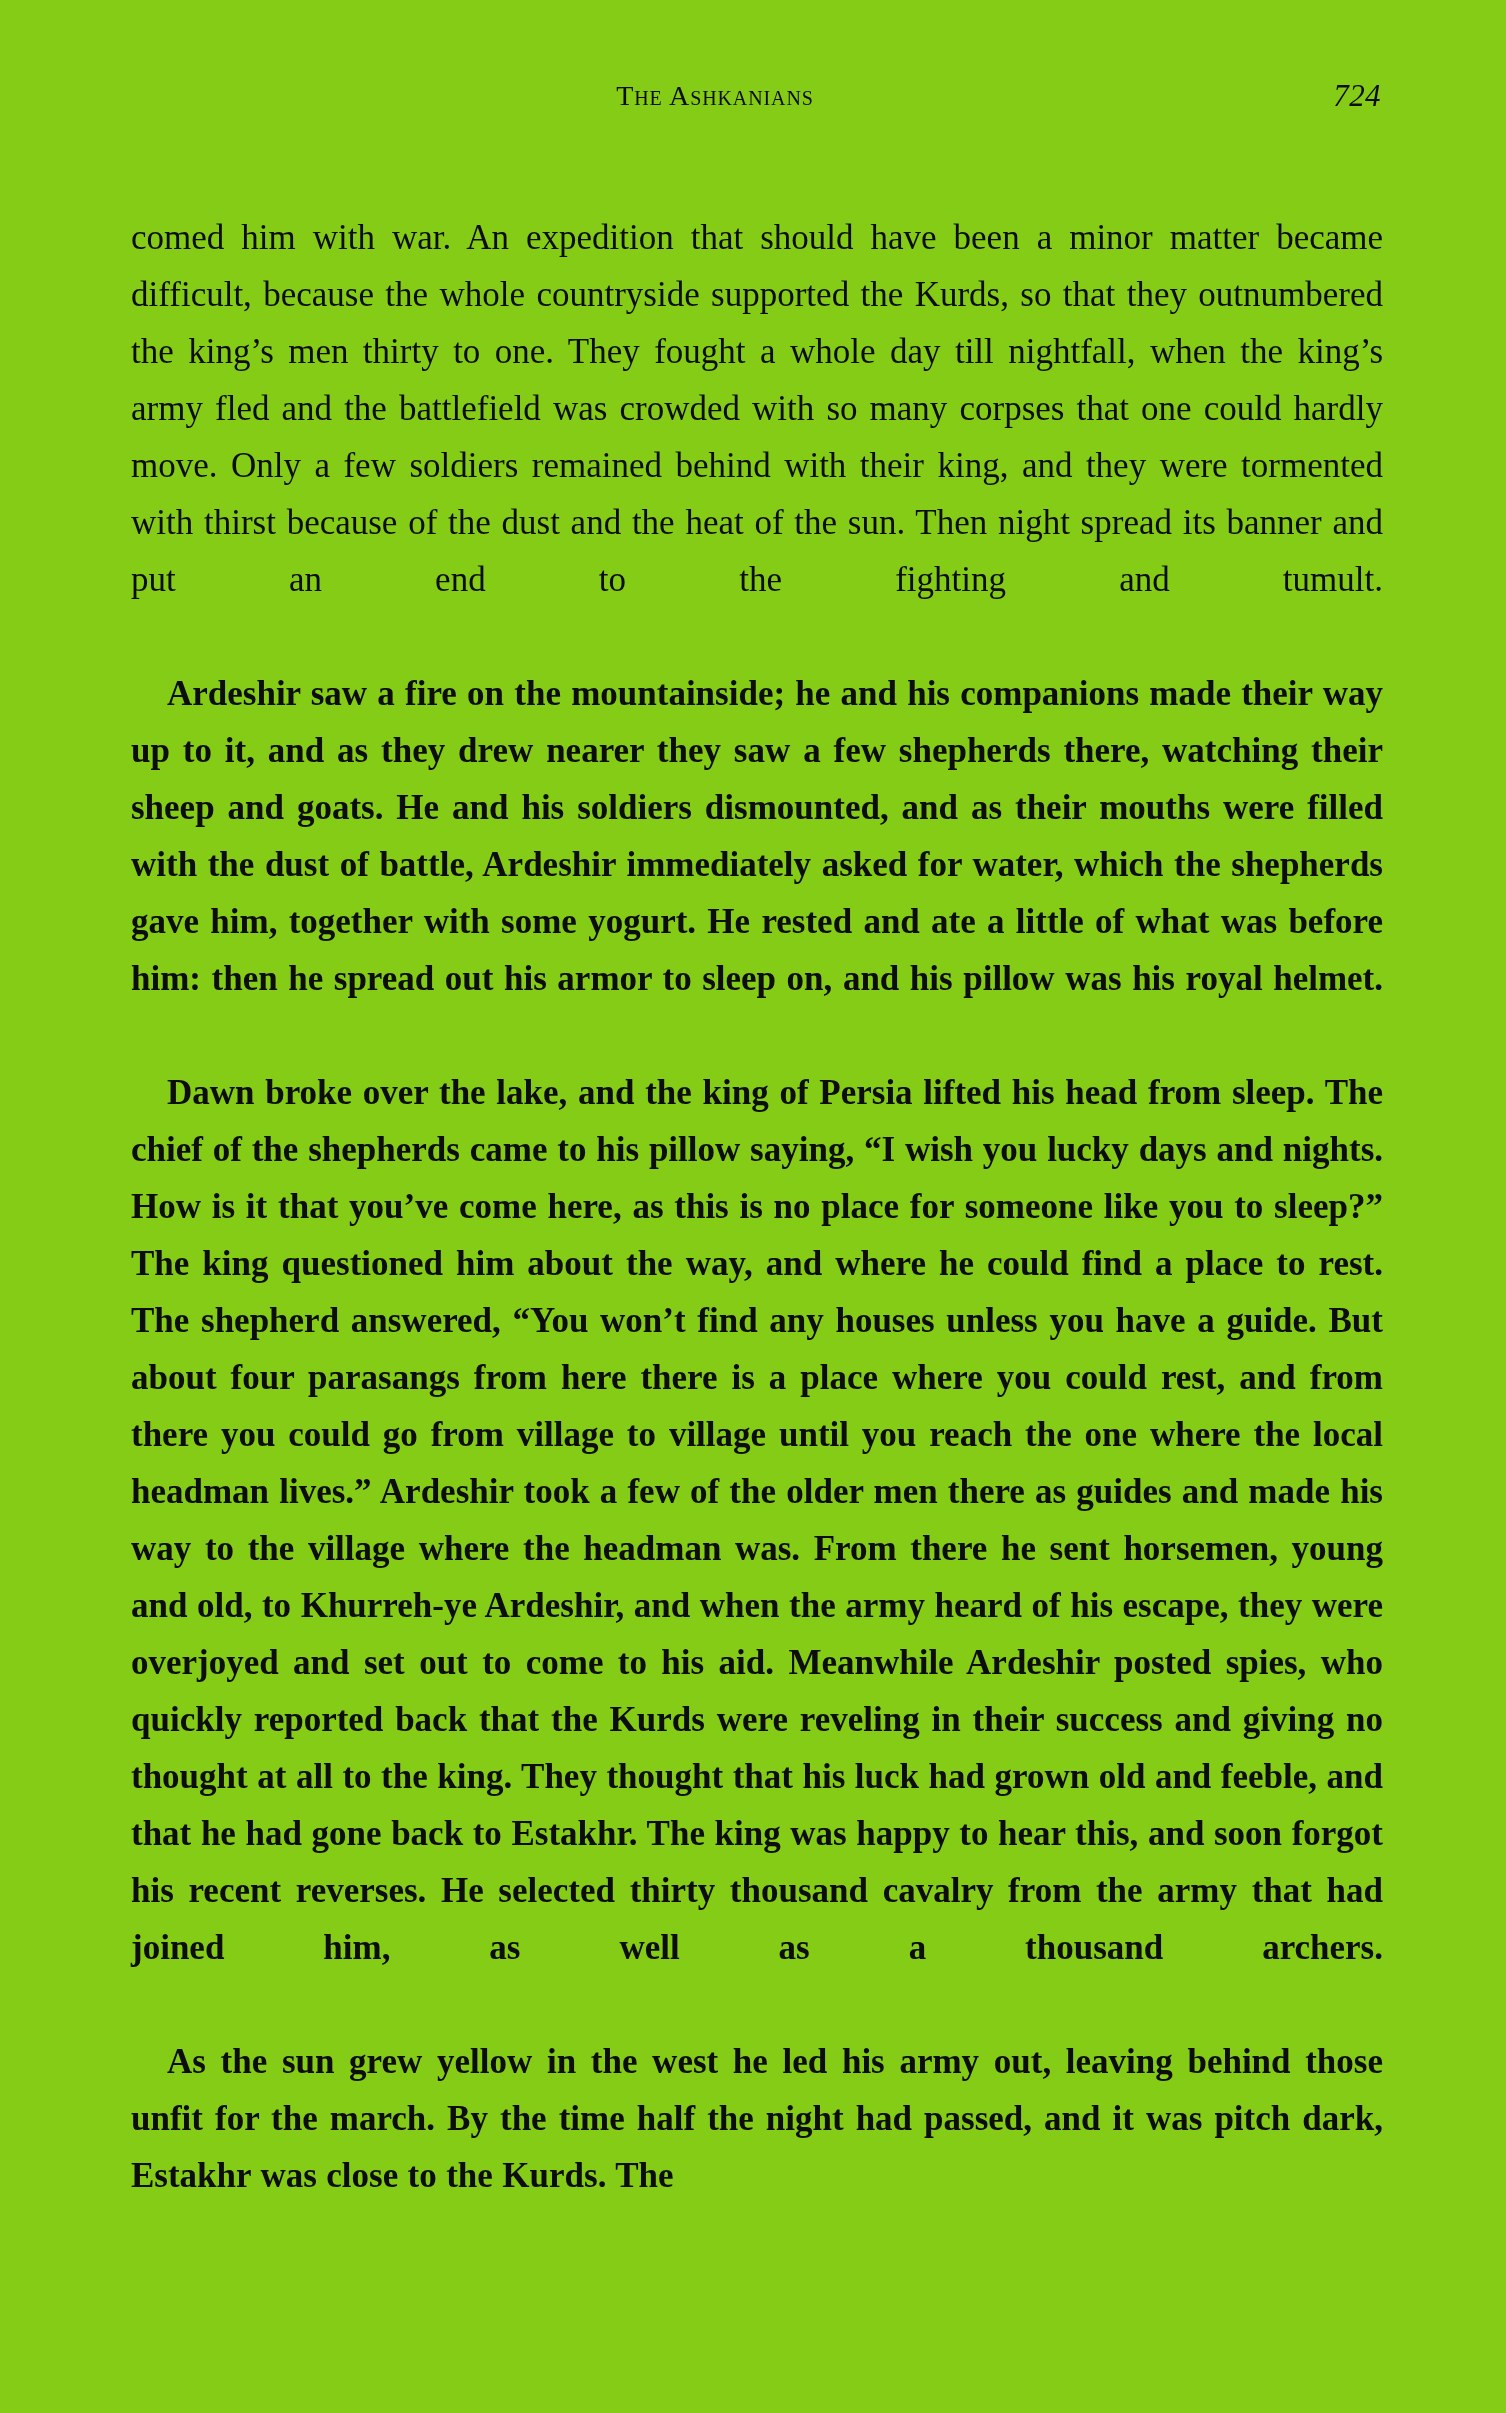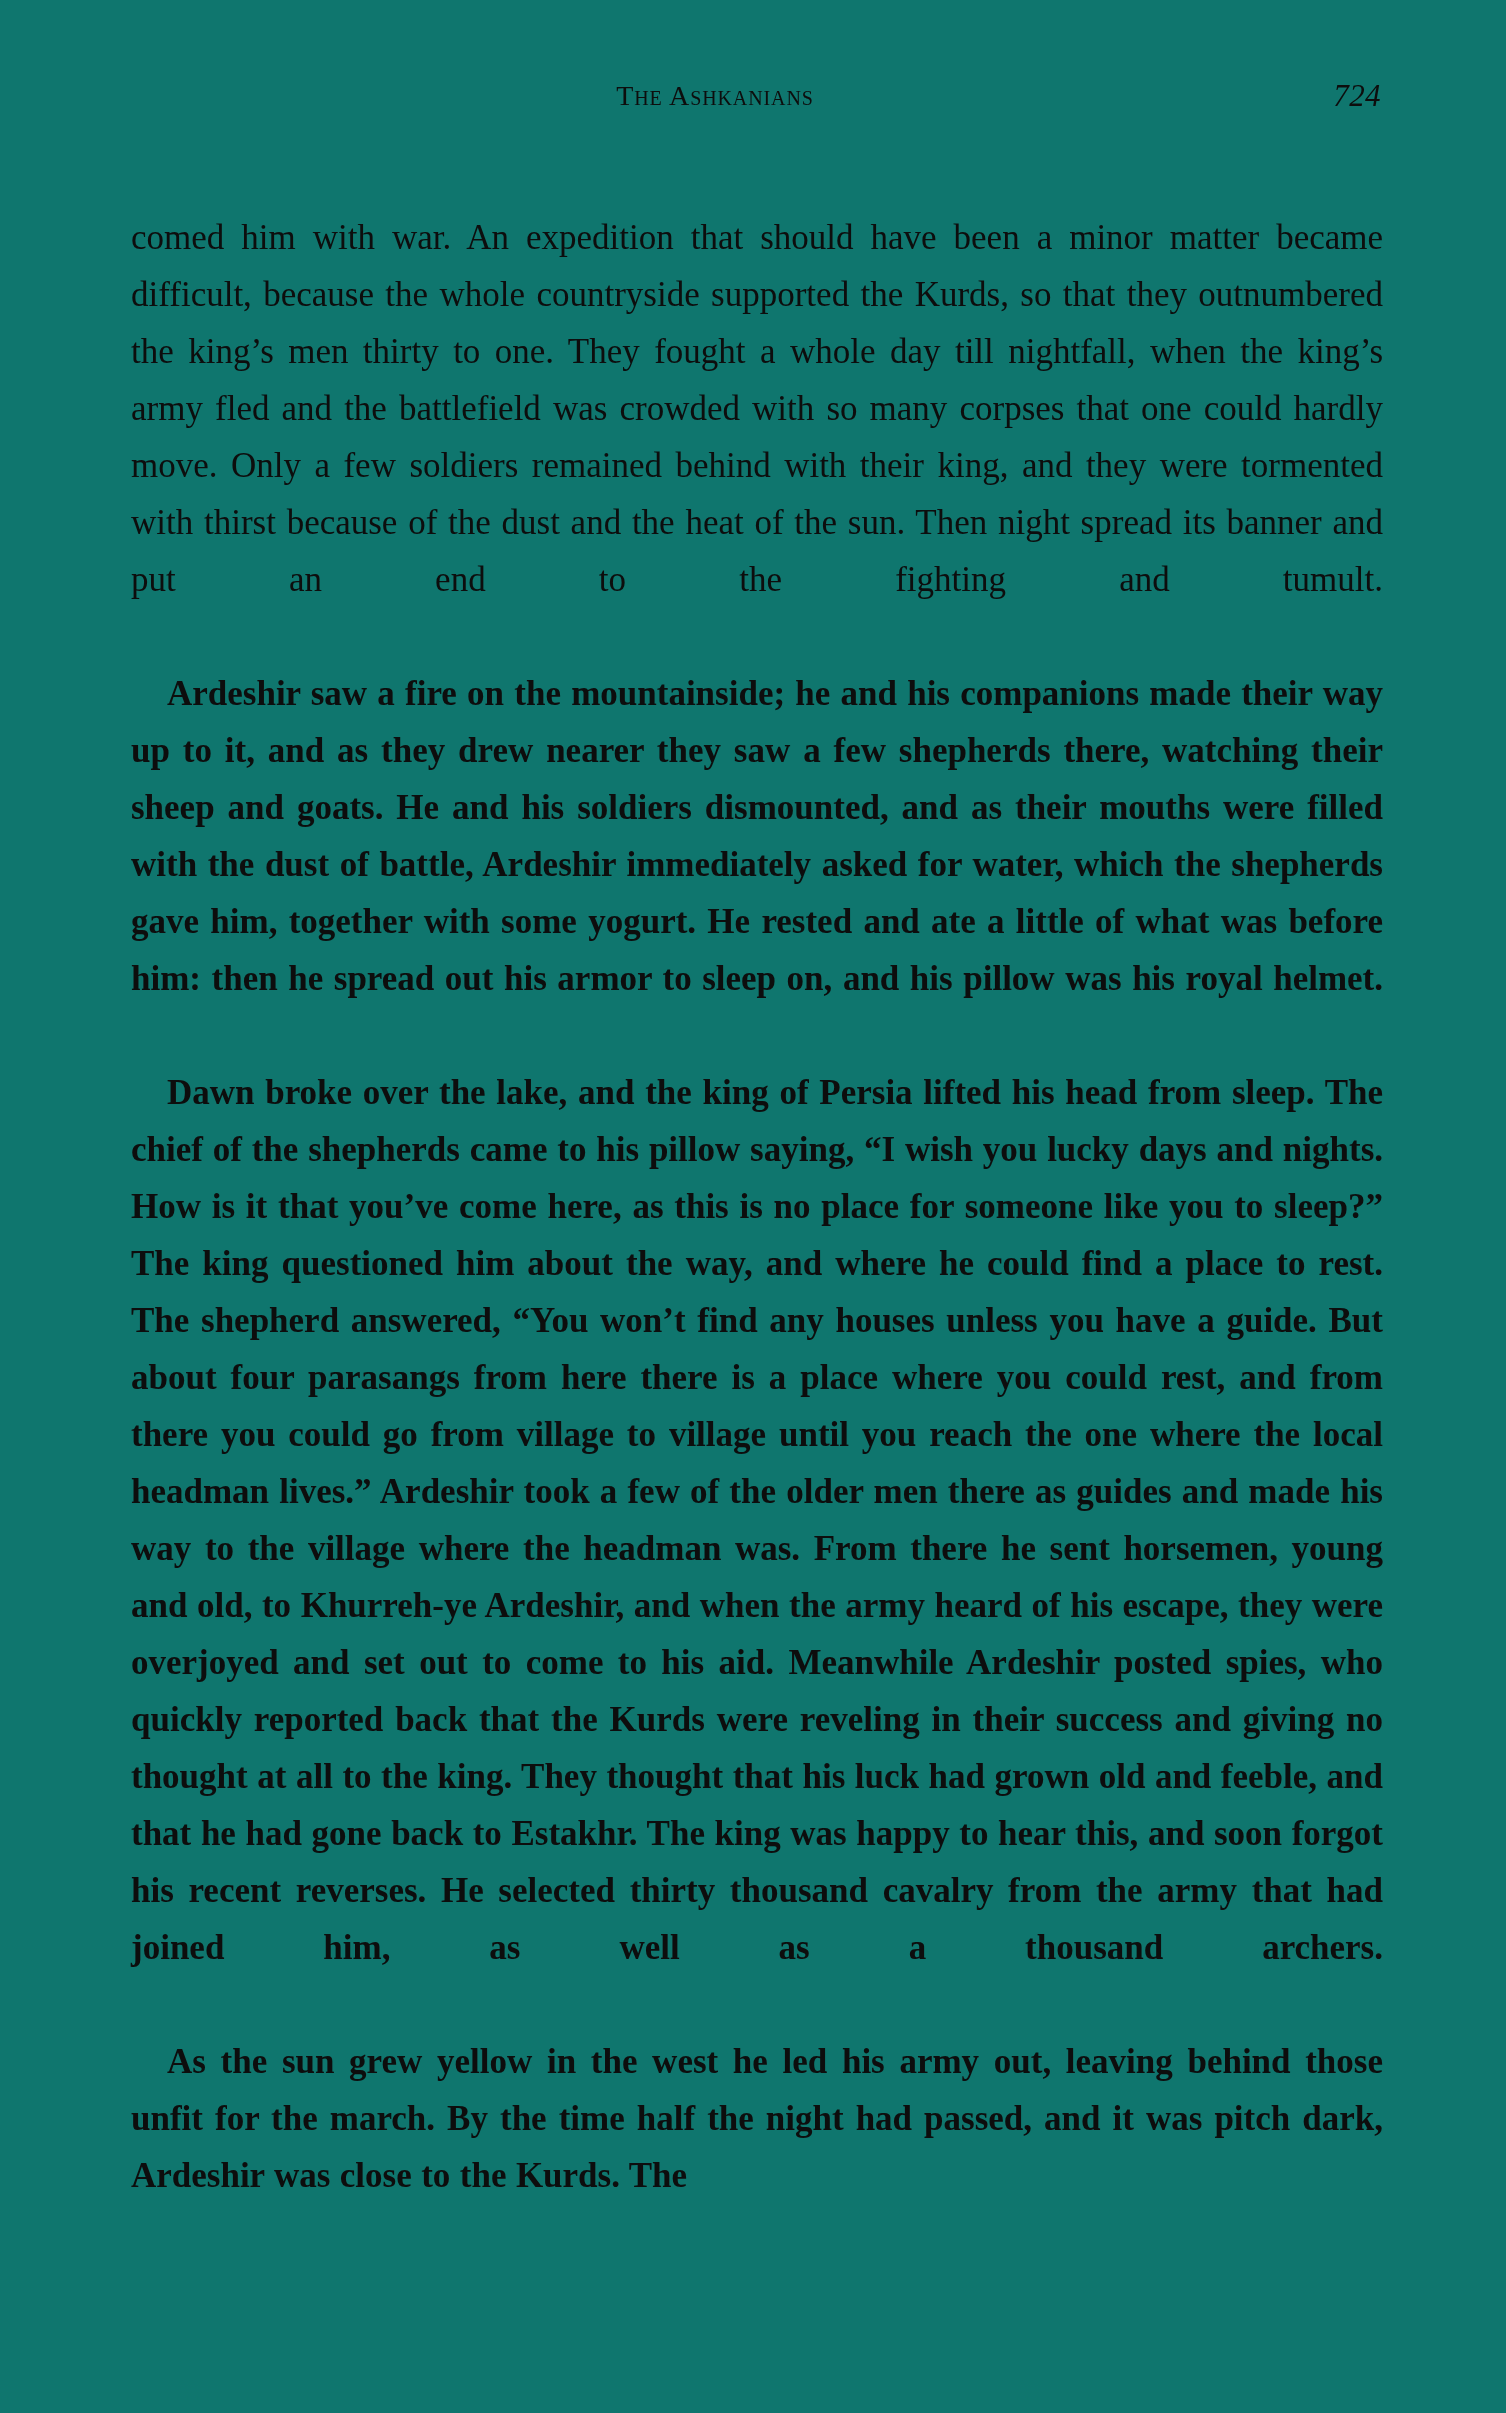--- a/index.html
+++ b/index.html
@@ -4,21 +4,21 @@
 <style>
   html, body {
     margin: 0;
     padding: 0;
     background: #ffffff;
   }
   .page {
     position: relative;
     width: 1506px;
     height: 2413px;
-    background: #0f766e;
+    background: #84cc16;
     overflow: hidden;
     font-family: "Liberation Serif", "DejaVu Serif", serif;
     color: #0d0d0d;
   }
 
   
   .running-head {
     position: absolute;
     left: 131px;
     right: 125px;
@@ -84,17 +84,17 @@
 
   <div class="running-head">
     <div class="running-head-title">The Ashkanians</div>
     <div class="page-number">724</div>
   </div>
 
   <div class="textblock">
     <p class="para" id="p1">comed him with war. An expedition that should have been a minor matter became difficult, because the whole countryside supported the Kurds, so that they outnumbered the king’s men thirty to one. They fought a whole day till nightfall, when the king’s army fled and the battlefield was crowded with so many corpses that one could hardly move. Only a few soldiers remained behind with their king, and they were tormented with thirst because of the dust and the heat of the sun. Then night spread its banner and put an end to the fighting and tumult.</p>
     <p class="para indent" id="p2">Ardeshir saw a fire on the mountainside; he and his companions made their way up to it, and as they drew nearer they saw a few shepherds there, watching their sheep and goats. He and his soldiers dismounted, and as their mouths were filled with the dust of battle, Ardeshir immediately asked for water, which the shepherds gave him, together with some yogurt. He rested and ate a little of what was before him: then he spread out his armor to sleep on, and his pillow was his royal helmet.</p>
     <p class="para indent" id="p3">Dawn broke over the lake, and the king of Persia lifted his head from sleep. The chief of the shepherds came to his pillow saying, “I wish you lucky days and nights. How is it that you’ve come here, as this is no place for someone like you to sleep?” The king questioned him about the way, and where he could find a place to rest. The shepherd answered, “You won’t find any houses unless you have a guide. But about four parasangs from here there is a place where you could rest, and from there you could go from village to village until you reach the one where the local headman lives.” Ardeshir took a few of the older men there as guides and made his way to the village where the headman was. From there he sent horsemen, young and old, to Khurreh-ye Ardeshir, and when the army heard of his escape, they were overjoyed and set out to come to his aid. Meanwhile Ardeshir posted spies, who quickly reported back that the Kurds were reveling in their success and giving no thought at all to the king. They thought that his luck had grown old and feeble, and that he had gone back to Estakhr. The king was happy to hear this, and soon forgot his recent reverses. He selected thirty thousand cavalry from the army that had joined him, as well as a thousand archers.</p>
-    <p class="para indent flush" id="p4">As the sun grew yellow in the west he led his army out, leaving behind those unfit for the march. By the time half the night had passed, and it was pitch dark, Ardeshir was close to the Kurds. The</p>
+    <p class="para indent flush" id="p4">As the sun grew yellow in the west he led his army out, leaving behind those unfit for the march. By the time half the night had passed, and it was pitch dark, Estakhr was close to the Kurds. The</p>
   </div>
 
 </div>
 
 
 </body></html>

